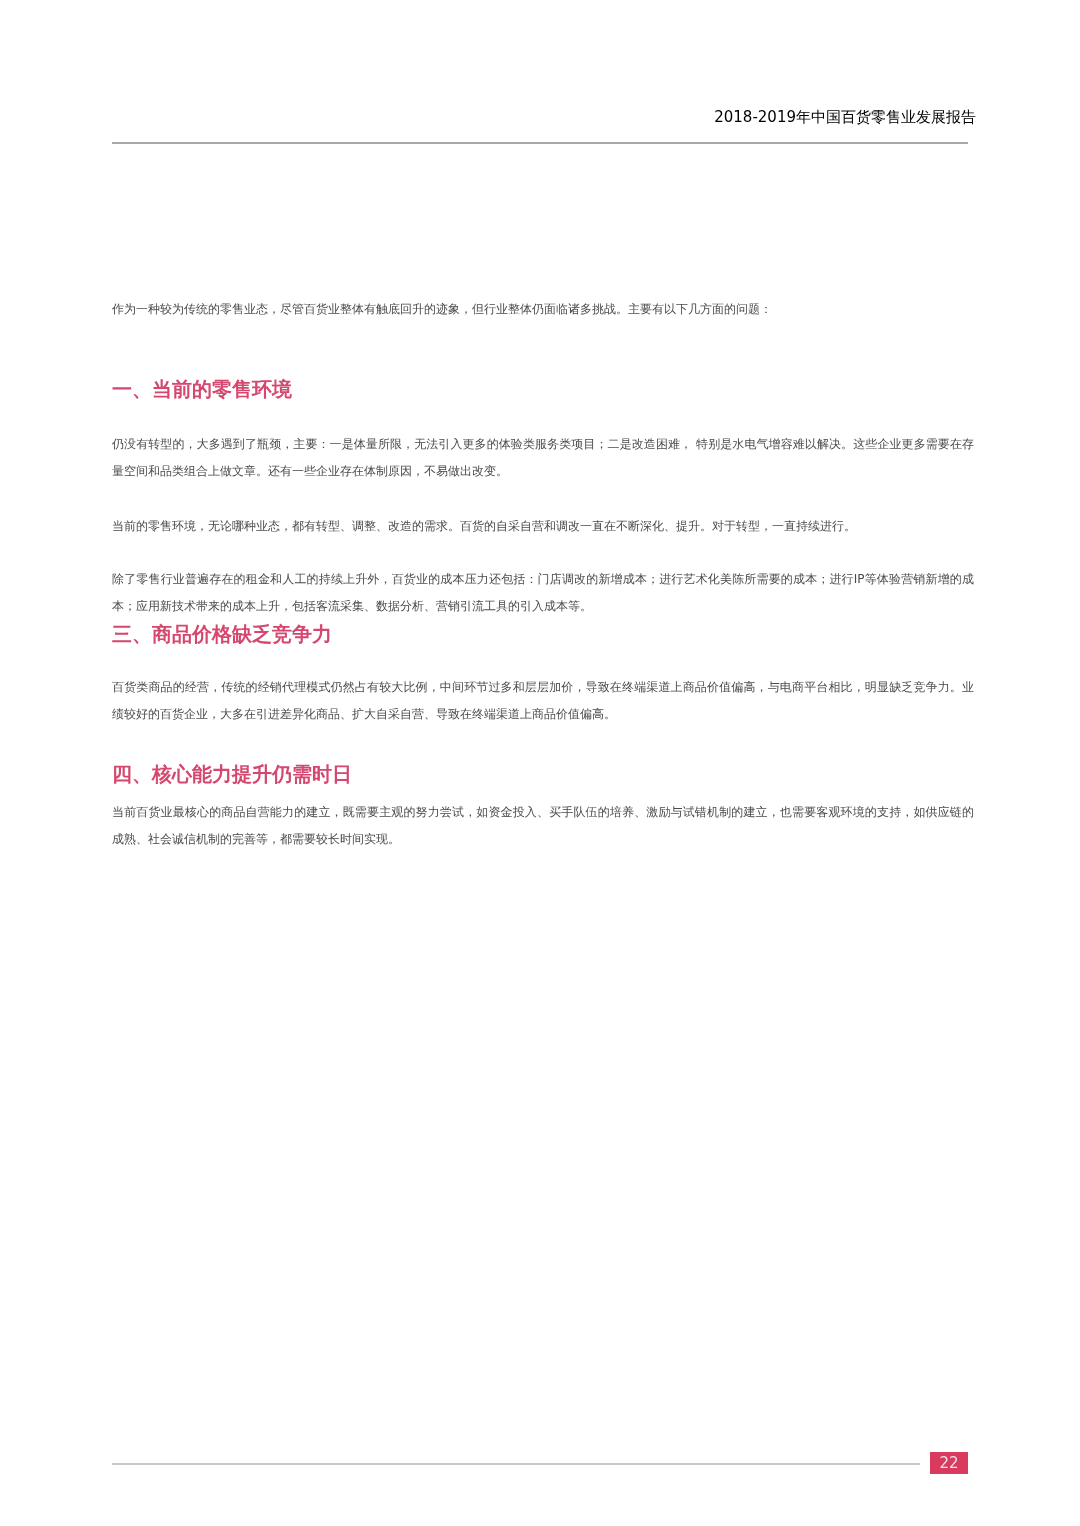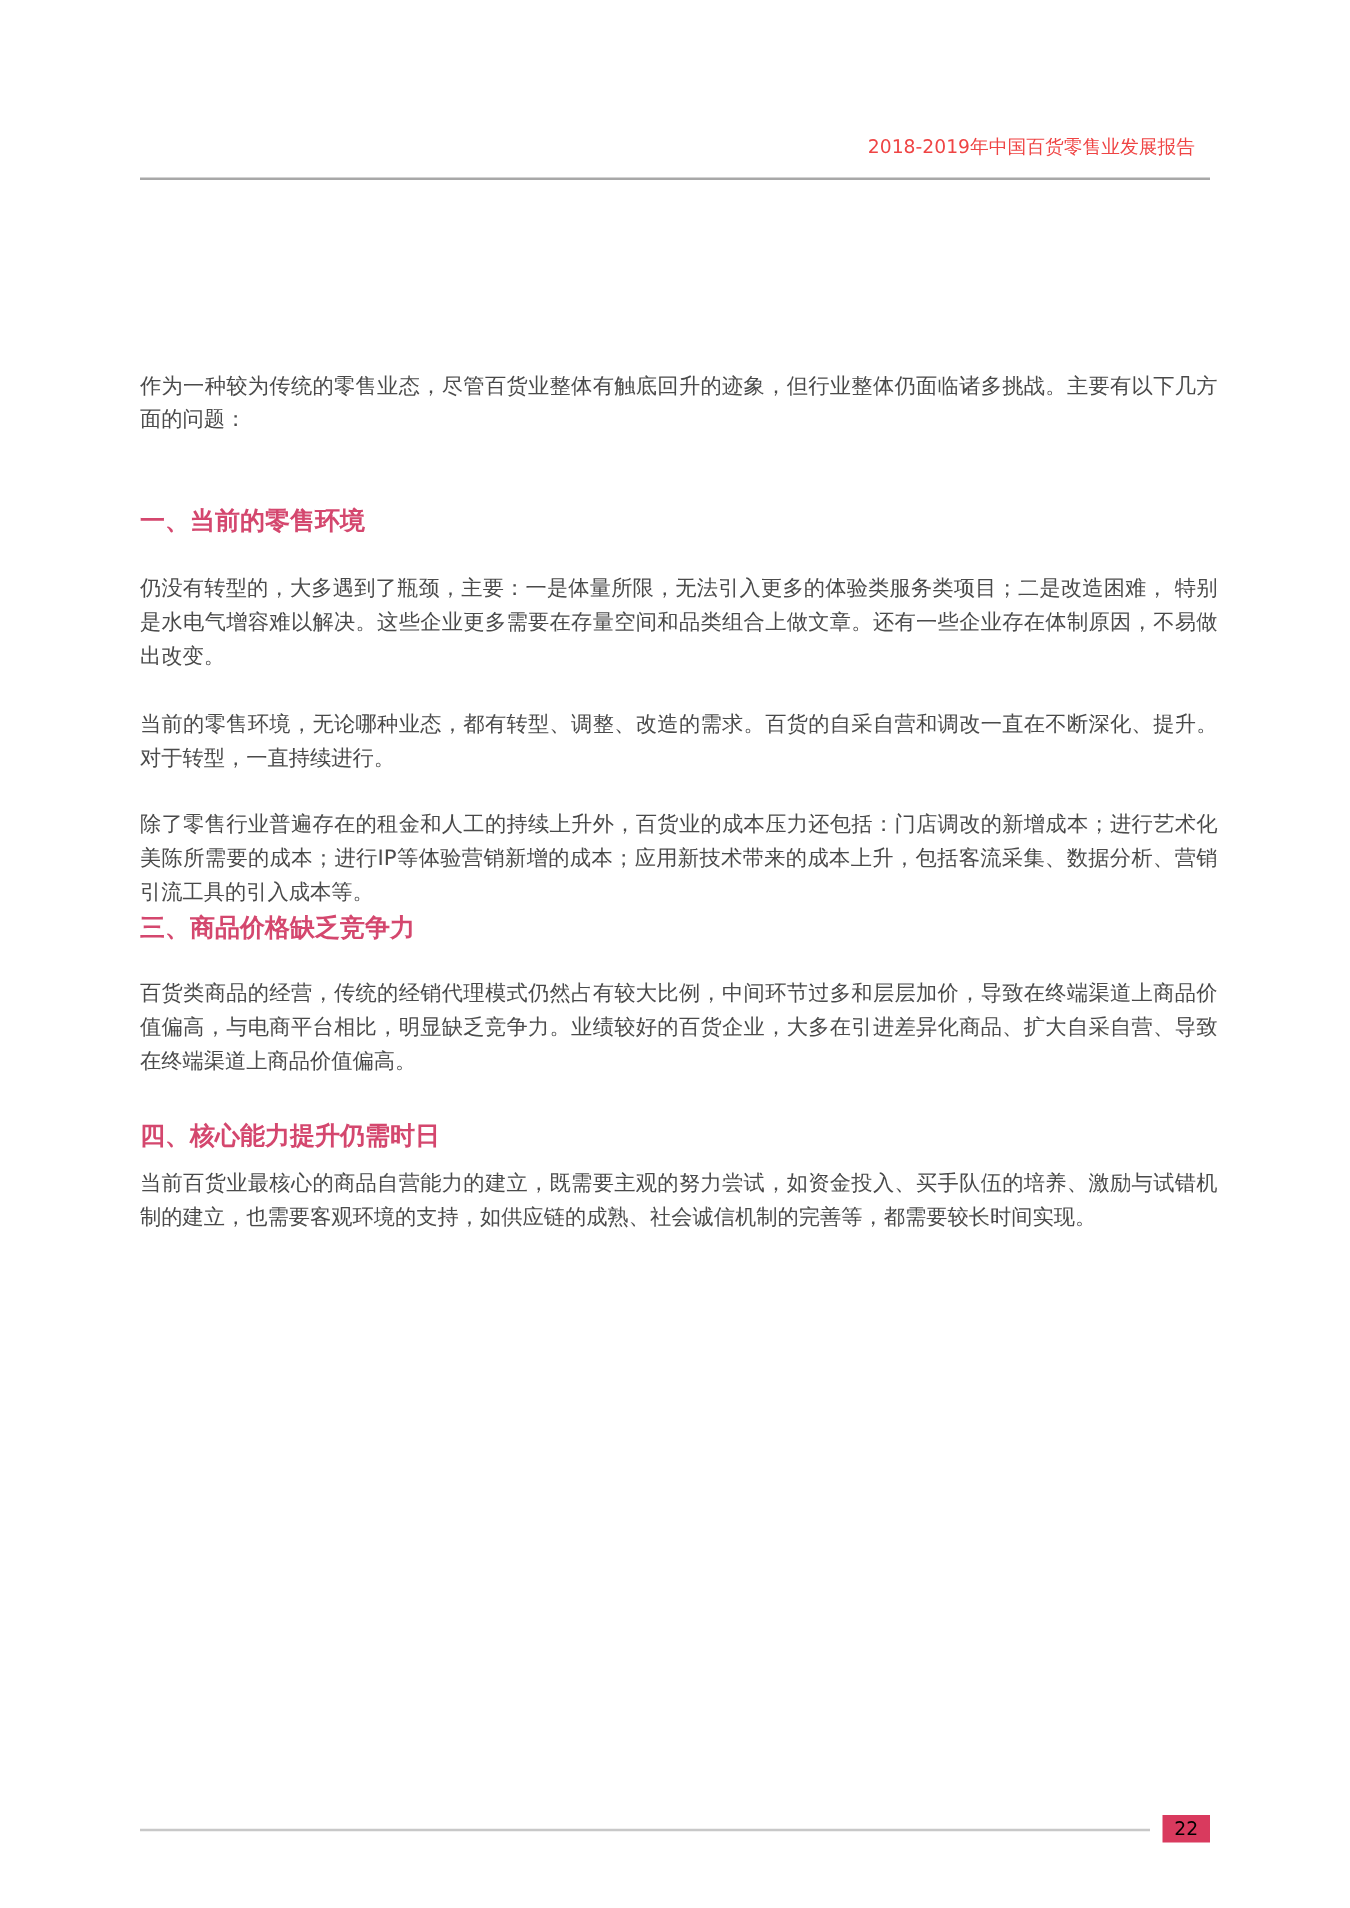--- a/index.html
+++ b/index.html
@@ -1,24 +1,24 @@
 <!DOCTYPE html>
 <html><head>
 <meta charset="utf-8">
 <style>
   html, body { margin: 0; padding: 0; background: #ffffff; }
   body { width: 1080px; height: 1526px; position: relative; overflow: hidden;
          font-family: "DejaVu Sans", "Liberation Sans", sans-serif; }
-  .header-title { position: absolute; right: 124px; top: 108px; font-size: 15px; color: #ef4444; letter-spacing: 0px; white-space: nowrap; }
+  .header-title { position: absolute; right: 104px; top: 108px; font-size: 15px; color: #000000; letter-spacing: 0px; white-space: nowrap; }
   .header-rule { position: absolute; left: 112px; top: 142px; width: 856px; height: 2px; background: #a8a8a8; }
   .content { position: absolute; left: 112px; top: 296px; width: 862px; }
-  .para { font-size: 17px; line-height: 27px; color: #4a4a4a; margin: 0; text-align: justify; }
+  .para { font-size: 12px; line-height: 27px; color: #4a4a4a; margin: 0; text-align: justify; }
   .section-heading { font-size: 20px; font-weight: bold; color: #d4476e; margin: 0; line-height: 28px; }
   .footer-rule { position: absolute; left: 112px; top: 1463px; width: 808px; height: 2px; background: #c8c8c8; }
-  .page-number { position: absolute; left: 930px; top: 1452px; width: 38px; height: 22px; background: #d93a5e; color: #000000; font-size: 15px; line-height: 22px; text-align: center; }
+  .page-number { position: absolute; left: 930px; top: 1452px; width: 38px; height: 22px; background: #d93a5e; color: #e5e5e5; font-size: 15px; line-height: 22px; text-align: center; }
 </style>
 </head>
 <body>
 
 <div class="header-title">2018-2019年中国百货零售业发展报告</div>
 <div class="header-rule"></div>
 
 <div class="content">
   <p class="para">作为一种较为传统的零售业态，尽管百货业整体有触底回升的迹象，但行业整体仍面临诸多挑战。主要有以下几方面的问题：</p>
 

